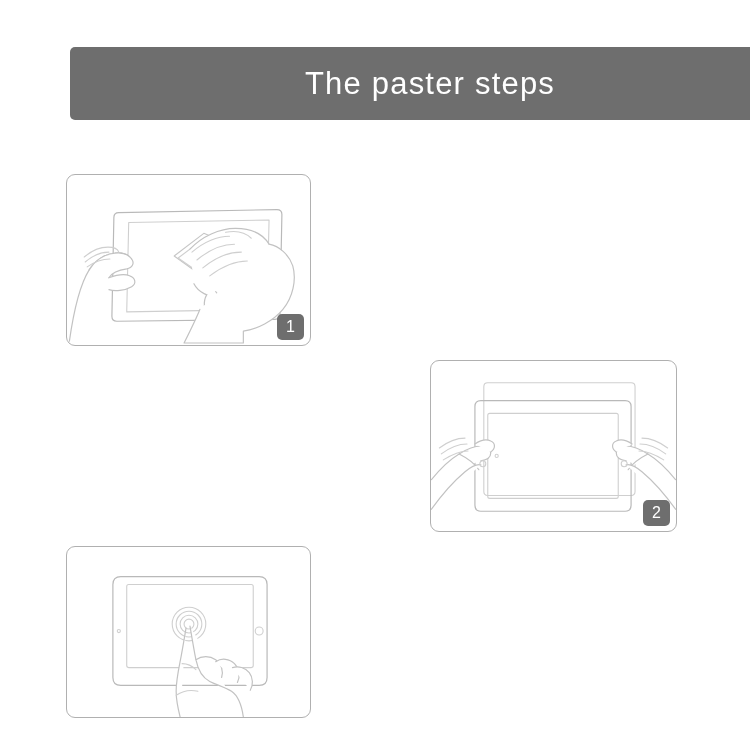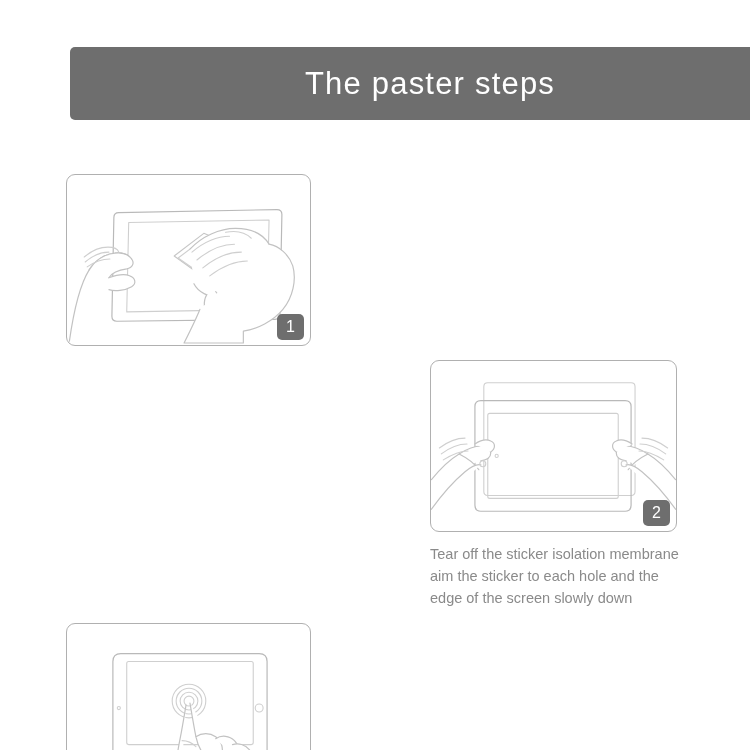--- a/index.html
+++ b/index.html
@@ -202,23 +202,20 @@
           <path class="ln-hand" d="M203 84 C197 80 191 79 187 81 C182 83 182 89 187 92"></path>
           <path class="ln-soft" d="M239 88 C231 82 221 78 213 78"></path>
           <path class="ln-soft" d="M237 94 C229 88 219 84 211 84"></path>
           <path class="ln-soft" d="M235 100 C227 95 218 91 210 91"></path>
           <path class="ln-hand" d="M219 94 C211 98 203 104 199 110"></path>
           <path class="ln-hand" d="M247 150 C237 136 225 122 213 112 C207 107 201 104 197 105"></path>
           <circle class="ln-soft" cx="195" cy="104" r="3"></circle>
         </svg>
         <div class="step-badge">2</div>
       </div>
-      <div class="step-caption">Tear off the sticker isolation membrane
-aim the sticker to each hole and the
-edge of the screen slowly down</div>
     </div>
   </div>
 
   <div class="step-cell col-left">
     <div class="step-inner">
       <div class="panel">
         <svg viewBox="0 0 245 172" xmlns="http://www.w3.org/2000/svg">
 
           <path class="ln" d="M54 30 L194 30 Q202 30 202 38 L202 132 Q202 140 194 140 L54 140 Q46 140 46 132 L46 38 Q46 30 54 30 Z"></path>
 

